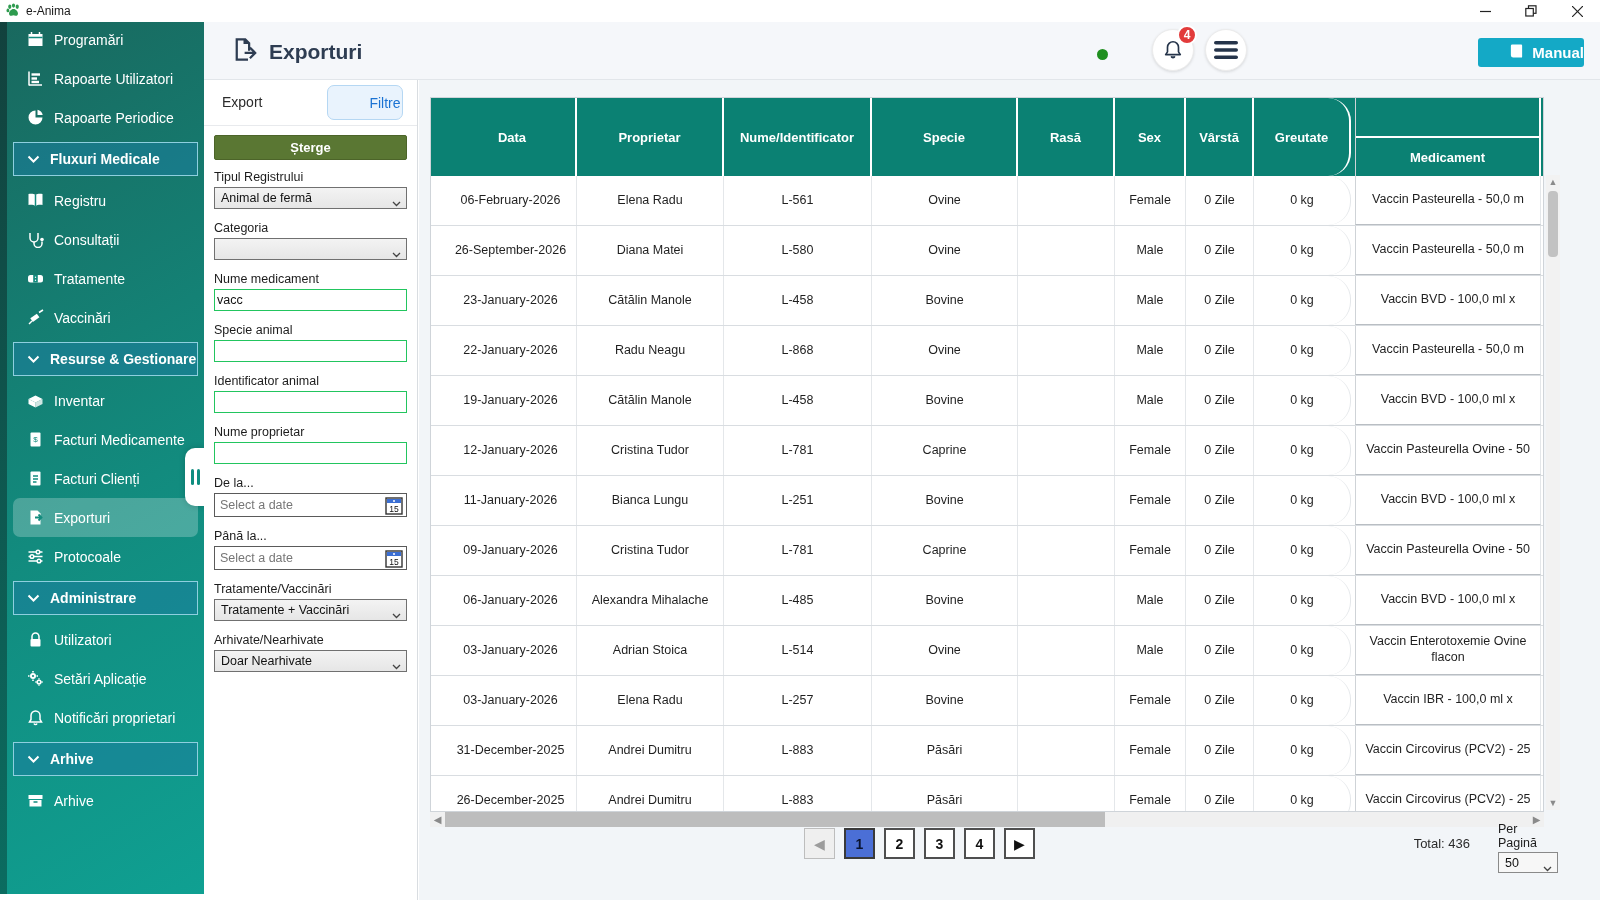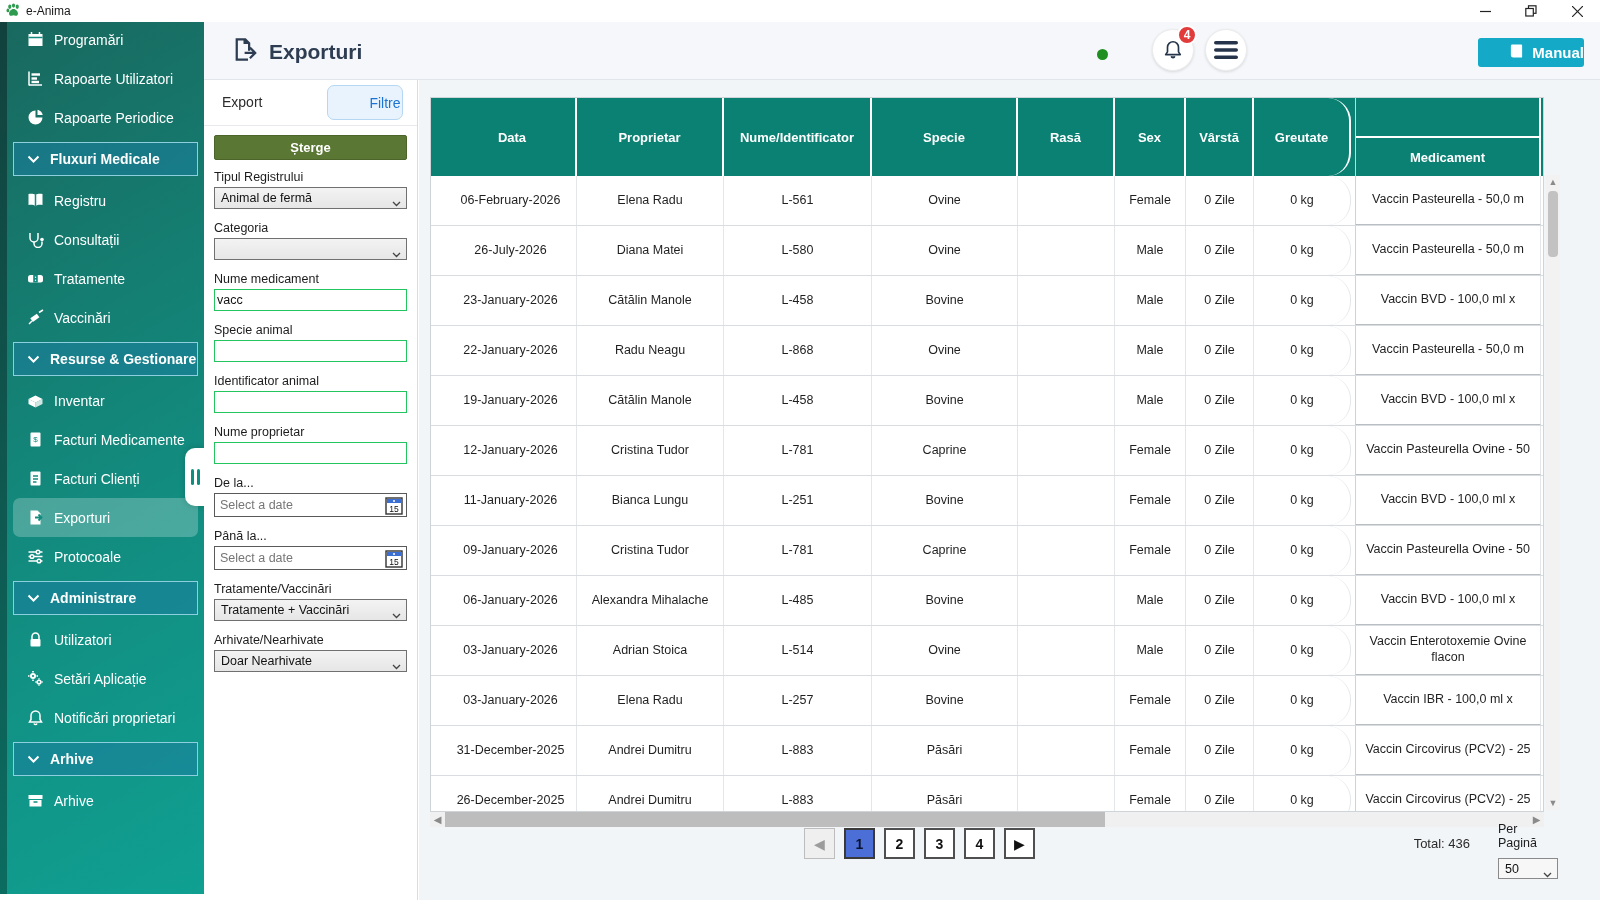--- a/index.html
+++ b/index.html
@@ -112,21 +112,21 @@
 
   
   .pager { position:absolute; left:385px; top:748px; display:flex; gap:9px; }
   .pg { width:31px; height:31px; border:2px solid #4f4f4f; background:#fff; display:flex;
     align-items:center; justify-content:center; font-size:14px; font-weight:bold; color:#111;
     cursor:pointer; }
   .pg.prev { border:1px solid #bdbdbd; background:#efefef; color:#9c9c9c; }
   .pg.active { background:#4b6fd6; border-color:#3a3a3a; color:#0a1430; }
   .total { position:absolute; right:130px; top:756px; font-size:13px; color:#2b2b2b; }
   .perpage { position:absolute; right:42px; top:742px; width:60px; }
-  .perpage .pp-label { font-size:12.5px; color:#1c1c1c; margin-bottom:8px; text-align:left; }
+  .perpage .pp-label { font-size:12.5px; color:#1c1c1c; margin-bottom:2px; text-align:left; }
   .perpage .combo { height:21px; background:#f7f7f7; border-color:#8a8a8a; }
 </style>
 </head>
 <body>
 
 <div class="app">
 
   <div class="titlebar">
     <span>
       <svg width="15" height="14" viewBox="0 0 16 15">
@@ -537,21 +537,21 @@
             <div class="td c1">Elena Radu</div>
             <div class="td c2">L-561</div>
             <div class="td c3">Ovine</div>
             <div class="td c4"></div>
             <div class="td c5">Female</div>
             <div class="td c6">0 Zile</div>
             <div class="td c7">0 kg</div>
             <div class="td c8">Vaccin Pasteurella - 50,0 m</div>
           </div>
           <div class="tr">
-            <div class="td c0">26-July-2026</div>
+            <div class="td c0">26-September-2026</div>
             <div class="td c1">Diana Matei</div>
             <div class="td c2">L-580</div>
             <div class="td c3">Ovine</div>
             <div class="td c4"></div>
             <div class="td c5">Male</div>
             <div class="td c6">0 Zile</div>
             <div class="td c7">0 kg</div>
             <div class="td c8">Vaccin Pasteurella - 50,0 m</div>
           </div>
           <div class="tr">

